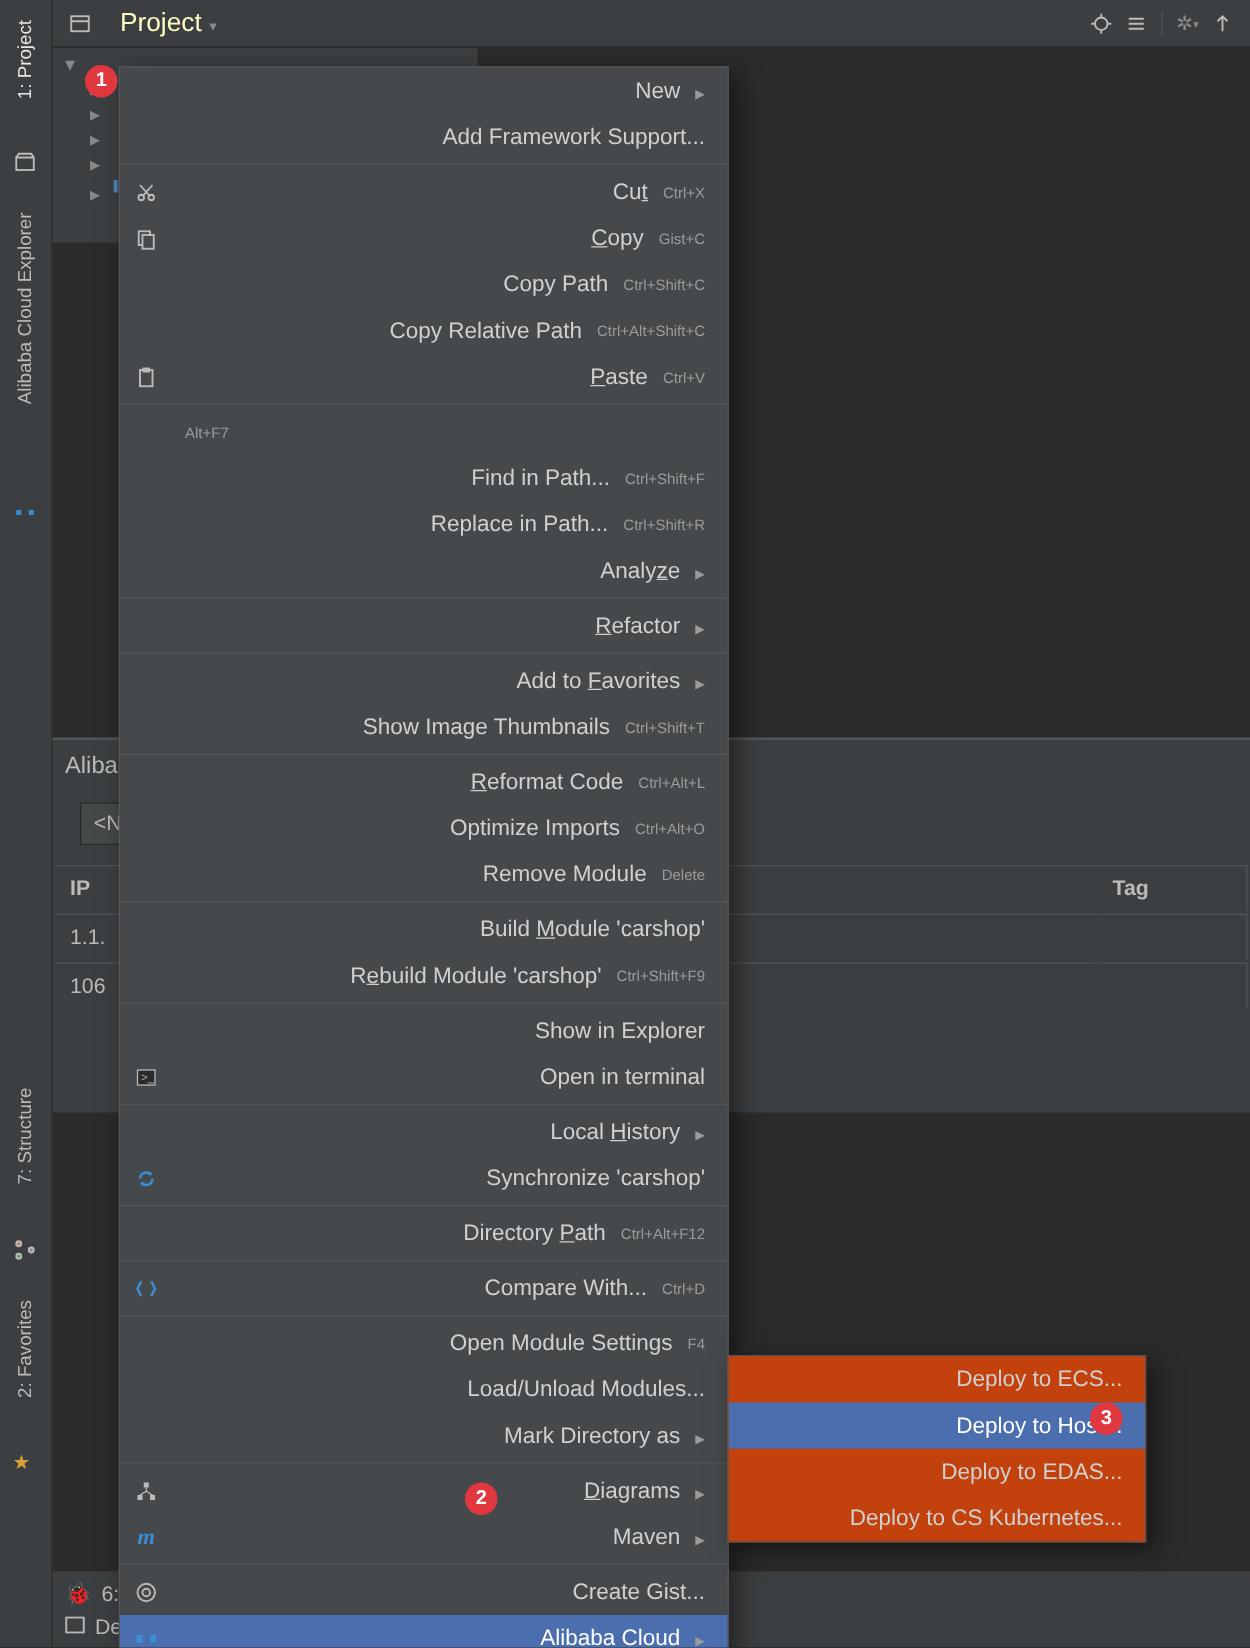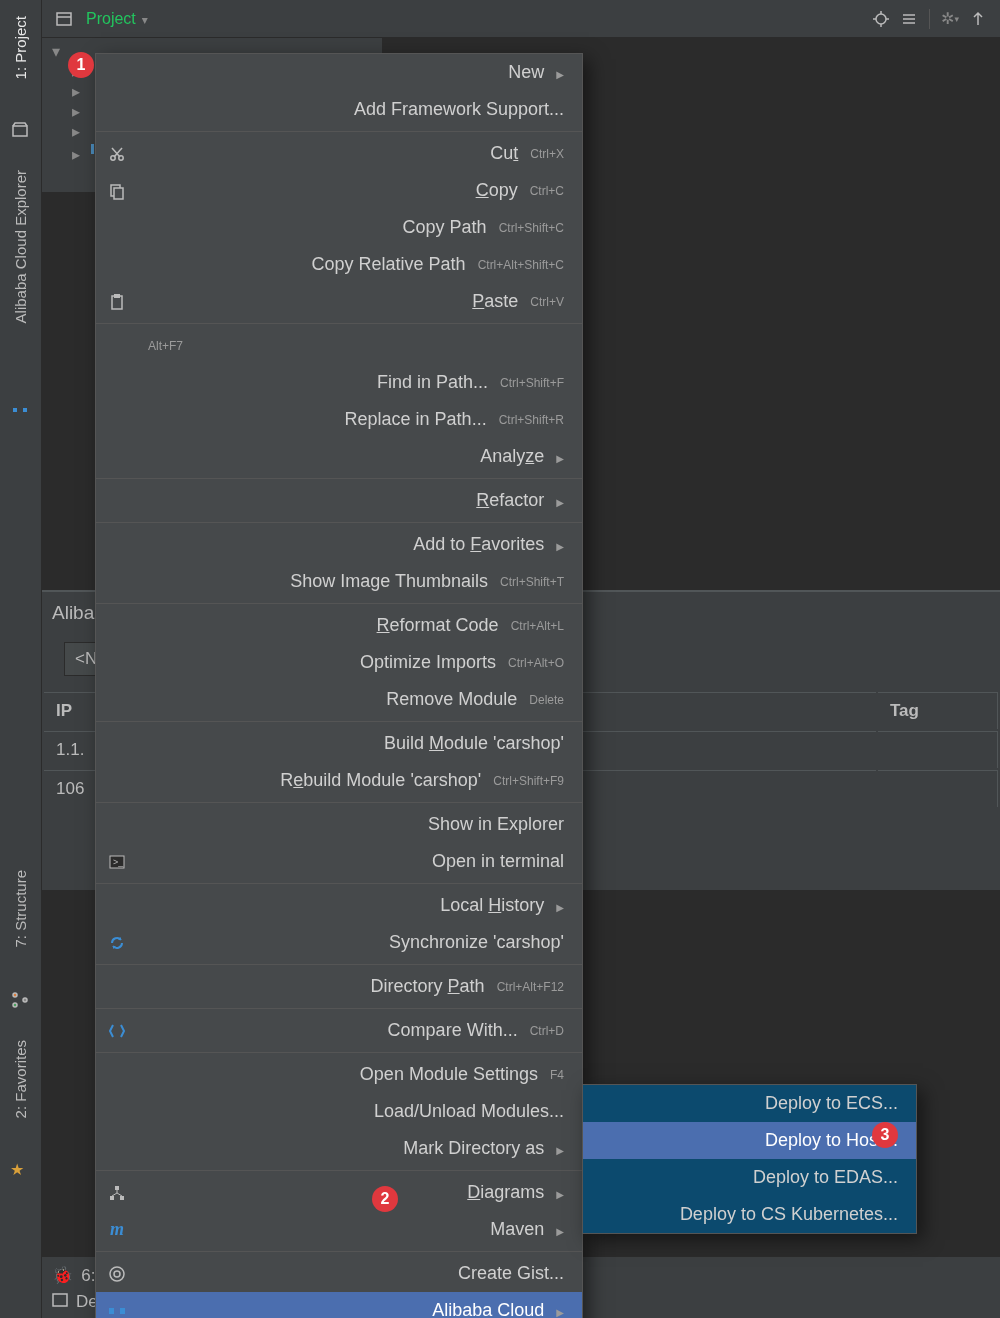--- a/index.html
+++ b/index.html
@@ -7,21 +7,21 @@
 
 
 .left-rail { position: absolute; left: 0; top: 0; width: 42px; height: 100%; background: #3c3f41; border-right: 1px solid #2b2b2b; z-index: 1; }
 .rail-label { writing-mode: vertical-rl; transform: rotate(180deg); color: #bbb; font-size: 15px; position: absolute; left: 12px; white-space: nowrap; }
 .rail-label.active { color: #e8e8e8; }
 .rail-icon { position: absolute; left: 10px; width: 20px; height: 20px; }
 
 
 .toolbar { position: absolute; left: 42px; top: 0; right: 0; height: 38px; background: #3c3f41; border-bottom: 1px solid #2b2b2b; display: flex; align-items: center; padding: 0 8px; z-index: 2; }
 .toolbar .tb-icon { width: 18px; height: 18px; margin: 0 5px; display: inline-flex; align-items: center; justify-content: center; color: #888; }
-.toolbar .tb-label { color: #22c55e; font-size: 16px; margin: 0 8px; }
+.toolbar .tb-label { color: #fef9c3; font-size: 21px; margin: 0 18px; }
 .toolbar .tb-drop::after { content: "▾"; margin-left: 6px; color: #888; font-size: 12px; }
 .toolbar .tb-sep { width: 1px; height: 20px; background: #555; margin: 0 6px; }
 
 
 .tree { position: absolute; left: 42px; top: 38px; width: 340px; background: #3c3f41; z-index: 1; }
 .tree-row { display:flex; align-items:center; padding:4px 10px; font-size:16px; color:#bbb; }
 .tree-arrow { width:12px; height:12px; margin-right:6px; color:#888;}
 .tree-arrow.down::before { content:"▾"; }
 .tree-arrow.right::before { content:"▸"; }
 
@@ -43,21 +43,21 @@
 .menu-item.sel { background:#4b6eaf; color:#fff; }
 .menu-sep { height:1px; background:#555; margin:3px 0; }
 .mi-icon { width:22px; height:22px; margin-right:8px; display:inline-flex; align-items:center; justify-content:center; flex-shrink:0; }
 .mi-label { flex:1; }
 .mi-label u { text-decoration: underline; }
 .mi-short { color:#9b9b9b; font-size:12px; margin-left:12px; white-space:nowrap; }
 .mi-arrow { color:#9b9b9b; margin-left:12px; font-size:14px;}
 .mi-arrow::before { content:"▶"; font-size:10px;}
 
 
-.submenu { position:absolute; left:582px; top:1084px; width:335px; background:#0c4a6e; border:1px solid #555; box-shadow:6px 6px 18px rgba(0,0,0,0.5); z-index:11; }
+.submenu { position:absolute; left:582px; top:1084px; width:335px; background:#c2410c; border:1px solid #555; box-shadow:6px 6px 18px rgba(0,0,0,0.5); z-index:11; }
 
 
 .callout { position:absolute; width:26px; height:26px; border-radius:50%; background:#e0383e; color:#fff; display:flex; align-items:center; justify-content:center; font-size:16px; font-weight:bold; z-index:20; }
 
 
 .status { position:absolute; left:42px; right:0; bottom:0; height:62px; background:#3c3f41; border-top:1px solid #2b2b2b; z-index:1; display:flex; align-items:flex-end; padding:0 10px 6px; gap:12px; color:#bbb; font-size:17px;}
 .status-row { display:flex; align-items:center; gap:8px; }
 
 .icon-svg { fill:none; stroke:#bbb; stroke-width:1.5; }
 </style>
@@ -229,21 +229,21 @@
       <span class="mi-short">Ctrl+X</span>
     </div>
     <div class="menu-item">
       <span class="mi-icon">
         <svg width="18" height="18" viewBox="0 0 18 18">
           <rect x="3" y="3" width="9" height="11" fill="none" stroke="#bbb" stroke-width="1.5"></rect>
           <rect x="6" y="6" width="9" height="11" fill="#46494b" stroke="#bbb" stroke-width="1.5"></rect>
         </svg>
       </span>
       <span class="mi-label"><u>C</u>opy</span>
-      <span class="mi-short">Ctrl+C</span>
+      <span class="mi-short">Gist+C</span>
     </div>
     <div class="menu-item">
       <span class="mi-icon"></span>
       <span class="mi-label">Copy Path</span>
       <span class="mi-short">Ctrl+Shift+C</span>
     </div>
     <div class="menu-item">
       <span class="mi-icon"></span>
       <span class="mi-label">Copy Relative Path</span>
       <span class="mi-short">Ctrl+Alt+Shift+C</span>

